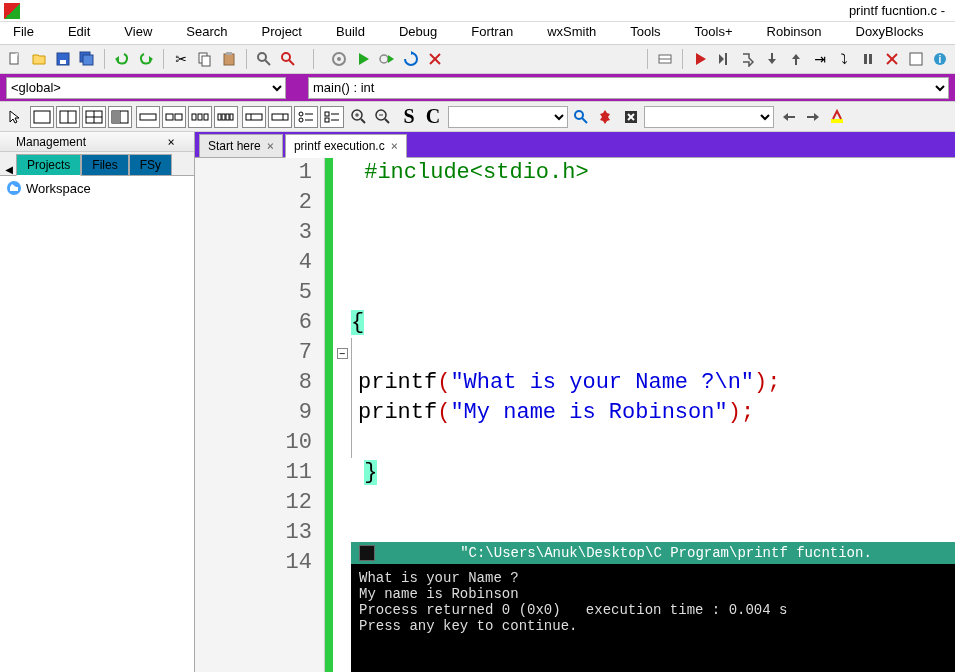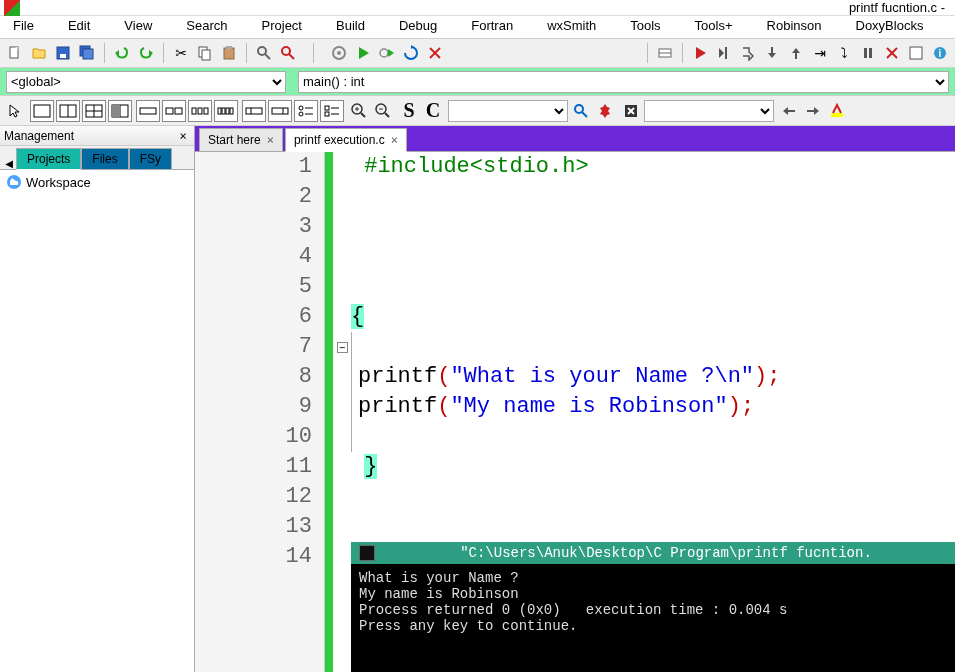--- a/index.html
+++ b/index.html
@@ -1,45 +1,45 @@
 <!DOCTYPE html>
 <html><head>
 <meta charset="utf-8">
 <style>
 * { box-sizing: border-box; margin: 0; padding: 0; }
 body { font-family: "Segoe UI", Tahoma, sans-serif; font-size: 12px; background: #f0f0f0; width: 955px; height: 672px; overflow: hidden; display: flex; flex-direction: column; }
 
-.titlebar { height: 16px; background: #fff; display: flex; align-items: center; padding: 0 4px; border-bottom: 1px solid #ddd; }
+.titlebar { height: 22px; background: #fff; display: flex; align-items: center; padding: 0 4px; border-bottom: 1px solid #ddd; }
 .titlebar .icon { width: 16px; height: 16px; margin-right: 6px; display: inline-block; background: linear-gradient(135deg, #d22 0 50%, #2a2 50% 100%); }
 .titlebar .title { flex: 1; text-align: right; font-size: 13px; padding-right: 6px; }
 
 .menubar { height: 22px; background: #fff; display: flex; align-items: flex-start; padding: 0 4px; gap: 16px; }
 .menubar .item { padding: 2px 9px; font-size: 13px; cursor: default; }
 
 .toolbar-row { height: 30px; background: #f0f0f0; border-top: 1px solid #d0d0d0; border-bottom: 1px solid #d0d0d0; display: flex; align-items: center; padding: 0 4px; gap: 2px; }
 .toolbar-row .sep { width: 1px; height: 20px; background: #bbb; margin: 0 4px; }
 .tbtn { width: 22px; height: 22px; display: flex; align-items: center; justify-content: center; border: 1px solid transparent; font-size: 14px; cursor: default; }
 .tbtn svg { width: 16px; height: 16px; }
 
-.scope-row { height: 28px; background: #86efac; border-bottom: 1px solid #d0d0d0; display: flex; align-items: center; padding: 0 6px; gap: 12px; }
+.scope-row { height: 28px; background: #a21caf; border-bottom: 1px solid #d0d0d0; display: flex; align-items: center; padding: 0 6px; gap: 22px; }
 .scope-row select { height: 22px; font-size: 13px; background: #fff; border: 1px solid #aaa; }
 .scope-row select.scope { width: 280px; }
 .scope-row select.func { flex: 1; }
 
 .toolbar-row2 { height: 30px; background: #f0f0f0; border-bottom: 1px solid #d0d0d0; display: flex; align-items: center; padding: 0 4px; gap: 2px; }
 .shapebtn { width: 24px; height: 22px; border: 1px solid #888; background: #fff; display: flex; align-items: center; justify-content: center; font-size: 12px; }
 .shapebtn svg { width: 18px; height: 14px; }
 .zoom { font-size: 18px; font-family: serif; }
 .sc { font-family: "Times New Roman", serif; font-size: 20px; font-weight: bold; width: 22px; text-align: center; }
 .combo { height: 22px; border: 1px solid #aaa; background: #fff; font-size: 12px; }
 
 .main-area { flex: 1; display: flex; overflow: hidden; }
 
 .mgmt { width: 195px; background: #f0f0f0; border-right: 1px solid #aaa; display: flex; flex-direction: column; }
-.mgmt-header { height: 20px; display: flex; align-items: center; padding: 0 4px; font-size: 12px; border-bottom: 1px solid #ccc; background: linear-gradient(#fafafa,#e8e8e8); }
+.mgmt-header { height: 20px; display: flex; align-items: center; padding: 0 16px; font-size: 12px; border-bottom: 1px solid #ccc; background: linear-gradient(#fafafa,#e8e8e8); }
 .mgmt-header .t { flex: 1; }
 .mgmt-header .x { width: 14px; text-align: center; font-family: monospace; cursor: default; }
 .mgmt-tabs { height: 24px; display: flex; align-items: flex-end; padding: 0 2px; border-bottom: 1px solid #aaa; }
 .mgmt-tabs .arrow { width: 14px; text-align: center; font-size: 10px; }
 .mgmt-tabs .tab { padding: 3px 10px; border: 1px solid #aaa; background: #0369a1; font-size: 12px; position: relative; top: 1px; }
 .mgmt-tabs .tab.active { background: #14b8a6; border-bottom: 1px solid #fff; }
 .mgmt-body { flex: 1; background: #fff; padding: 4px 6px; }
 .ws-item { display: flex; align-items: center; gap: 4px; font-size: 13px; }
 .ws-icon { width: 16px; height: 16px; display: inline-flex; align-items: center; justify-content: center; }
 

